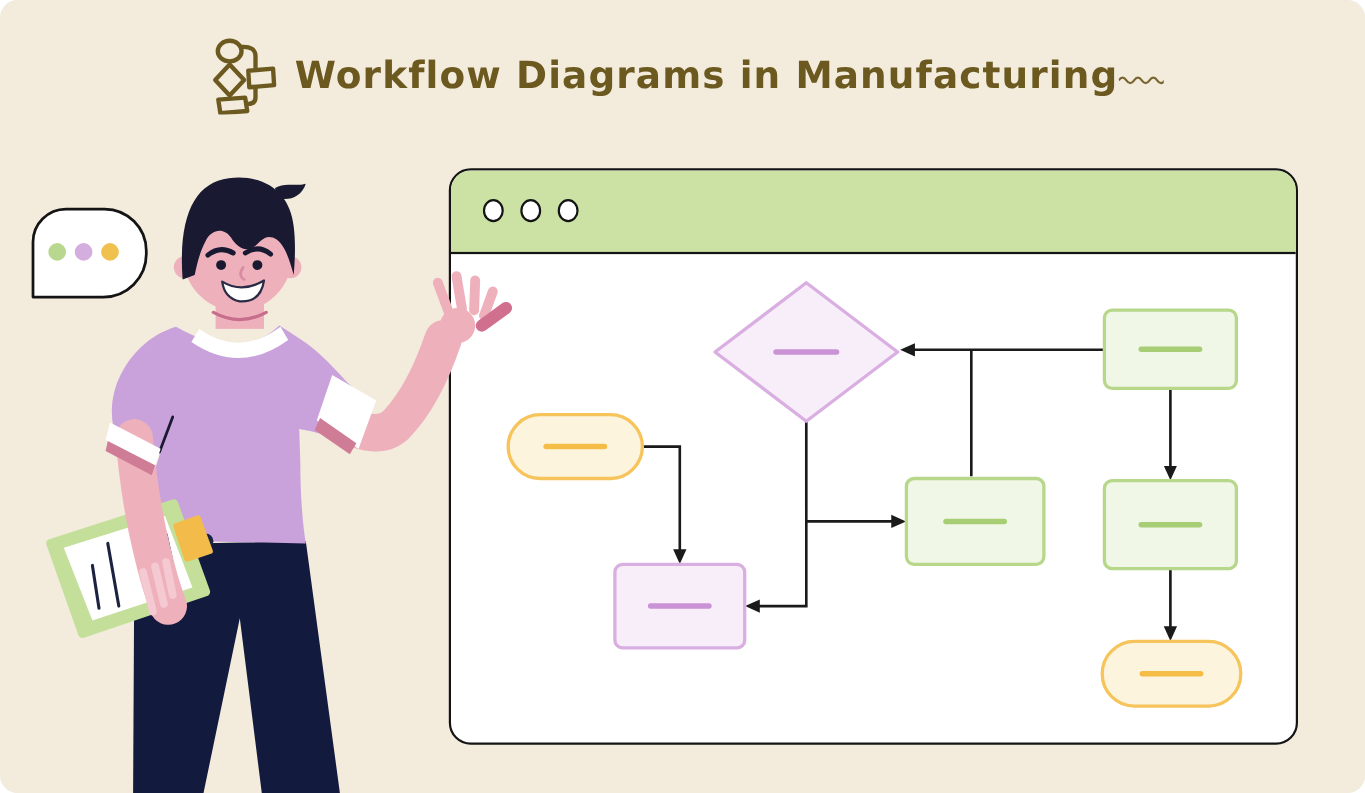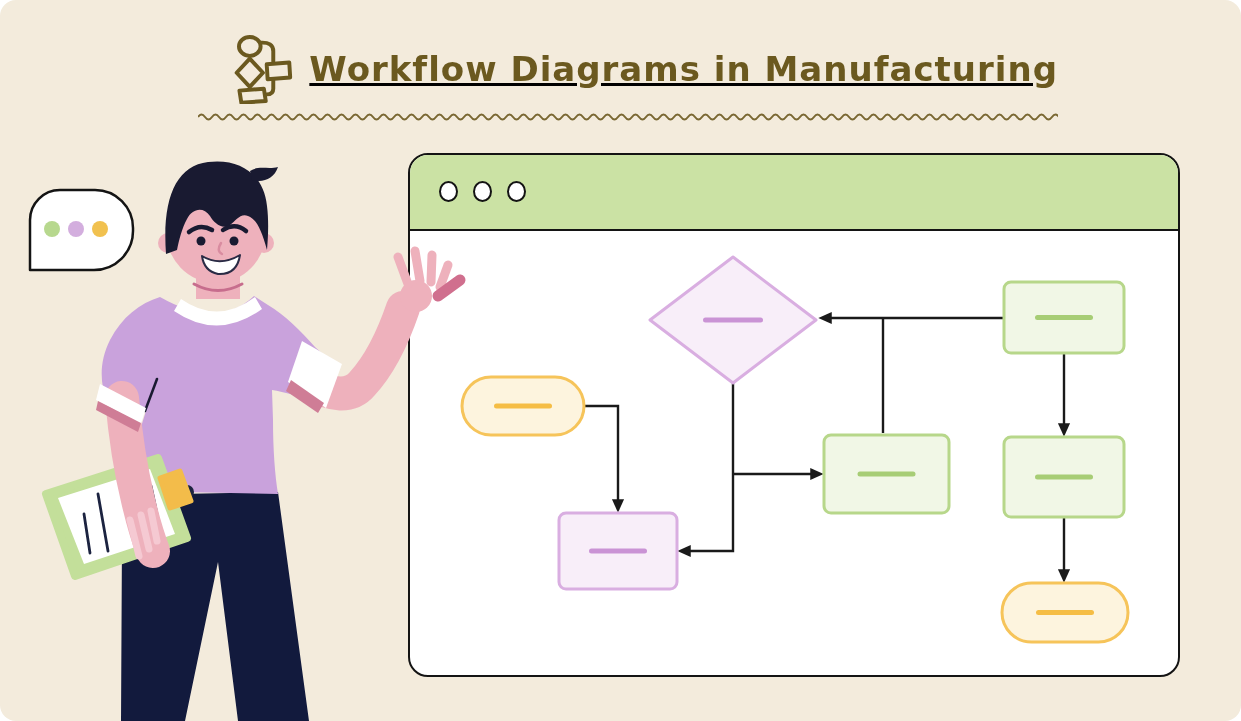--- a/index.html
+++ b/index.html
@@ -2,21 +2,21 @@
 <html><head>
 <meta charset="utf-8">
 <style>
   html,body{margin:0;padding:0;background:#ffffff;}
   .canvas{
     position:relative;width:1241px;height:721px;overflow:hidden;
     background:#f3ebdc;border-radius:16px;
     font-family:"DejaVu Sans","Liberation Sans",sans-serif;
   }
   
-  .title-block{position:absolute;left:190px;top:34px;width:868px;display:flex;flex-direction:column;align-items:flex-end;text-decoration:underline;}
+  .title-block{position:absolute;left:190px;top:34px;width:868px;display:flex;flex-direction:row;align-items:center;}
   .title-row{display:flex;align-items:center;gap:16px;}
   .page-title{
     margin:0;font-size:34px;font-weight:700;letter-spacing:1px;
     color:#6b591f;white-space:nowrap;
   }
   .title-icon{flex:0 0 auto;}
   .squiggle{margin-top:6px;}
   
   .browser-window{
     position:absolute;left:408px;top:153px;width:772px;height:524px;

